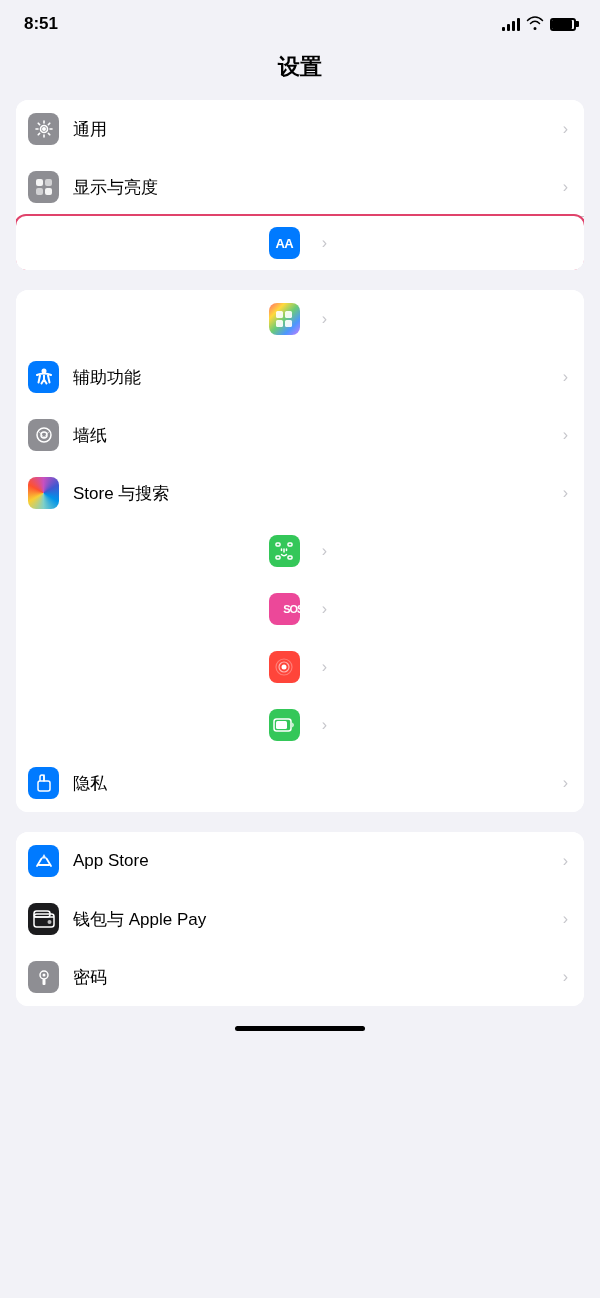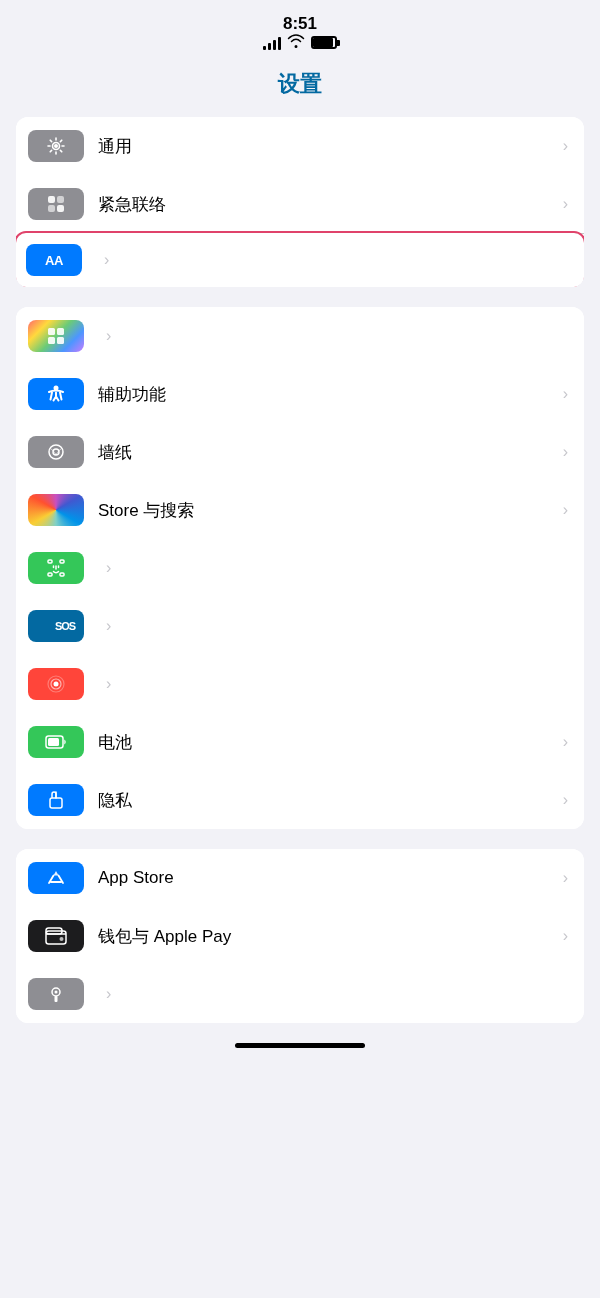--- a/index.html
+++ b/index.html
@@ -13,21 +13,20 @@
       overflow-x: hidden;
     }
 
     
     .status-bar {
       display: flex;
       justify-content: space-between;
       align-items: center;
       padding: 14px 24px 8px 24px;
       background: #f2f2f7;
-      flex-direction: column;
     }
     .status-time {
       font-size: 17px;
       font-weight: 600;
       color: #000;
     }
     .status-icons {
       display: flex;
       align-items: center;
       gap: 6px;
@@ -72,41 +71,42 @@
       height: 100%;
       width: 90%;
       border-radius: 1px;
     }
 
     
     .page-title {
       text-align: center;
       font-size: 22px;
       font-weight: 600;
-      color: #0369a1;
+      color: #000000;
       padding: 10px 0 18px 0;
       background: #f2f2f7;
     }
 
     
     .settings-group {
       background: #fff;
       border-radius: 12px;
       margin: 0 16px 20px 16px;
       overflow: hidden;
     }
 
     .settings-item {
       display: flex;
       align-items: center;
       padding: 0 16px 0 12px;
       min-height: 58px;
       position: relative;
       background: #fff;
       cursor: pointer;
+      justify-content: center;
     }
 
     .settings-item:not(:last-child)::after {
       content: '';
       position: absolute;
       bottom: 0;
       left: 58px;
       right: 0;
       height: 0.5px;
       background: #c6c6c8;
@@ -114,38 +114,38 @@
 
     .settings-item.highlighted {
       border: 2.5px solid #e0436b;
       border-radius: 12px;
       z-index: 2;
       margin: -2px;
       padding: 0 14px 0 10px;
     }
 
     .item-icon {
-      width: 56px;
+      width: 31px;
       height: 32px;
       border-radius: 8px;
       display: flex;
       align-items: center;
       justify-content: center;
       margin-right: 14px;
       flex-shrink: 0;
       font-size: 18px;
       color: #fff;
       font-weight: 600;
     }
 
     .item-icon.gray { background: #8e8e93; }
     .item-icon.blue-dark { background: #007aff; }
     .item-icon.blue-light { background: #007aff; }
     .item-icon.green { background: #34c759; }
-    .item-icon.red { background: #0369a1; padding-left: 18px; }
+    .item-icon.red { background: #ec4899; padding-left: 18px; }
     .item-icon.green-battery { background: #34c759; }
     .item-icon.blue-hand { background: #007aff; }
     .item-icon.app-store { background: #007aff; }
     .item-icon.wallet { background: #1c1c1e; }
     .item-icon.password { background: #8e8e93; }
 
     .item-label {
       flex: 1;
       font-size: 17px;
       color: #000;
@@ -216,21 +216,21 @@
 
   <div class="settings-item">
     <div class="item-icon gray">
       <svg width="20" height="20" viewBox="0 0 20 20" fill="none">
         <rect x="2" y="2" width="7" height="7" rx="2" fill="#fff" opacity="0.9"></rect>
         <rect x="11" y="2" width="7" height="7" rx="2" fill="#fff" opacity="0.6"></rect>
         <rect x="2" y="11" width="7" height="7" rx="2" fill="#fff" opacity="0.6"></rect>
         <rect x="11" y="11" width="7" height="7" rx="2" fill="#fff" opacity="0.9"></rect>
       </svg>
     </div>
-    <span class="item-label">紧急联络</span>
+    <span class="item-label">显示与亮度</span>
     <span class="item-chevron">›</span>
   </div>
 
   <div class="settings-item highlighted">
     <div class="item-icon blue-dark">
       <span class="icon-text">AA</span>
     </div>
     <span class="item-chevron">›</span>
   </div>
 
@@ -316,21 +316,20 @@
   </div>
 
   <div class="settings-item">
     <div class="item-icon green-battery">
       <svg width="22" height="14" viewBox="0 0 22 14" fill="none">
         <rect x="1" y="1" width="17" height="12" rx="2.5" stroke="#fff" stroke-width="1.5" fill="none"></rect>
         <rect x="3" y="3" width="11" height="8" rx="1.5" fill="#fff"></rect>
         <path d="M19 4.5v5c1.2-.4 2-1.3 2-2.5s-.8-2.1-2-2.5z" fill="#fff" opacity="0.7"></path>
       </svg>
     </div>
-    <span class="item-label">电池</span>
     <span class="item-chevron">›</span>
   </div>
 
   <div class="settings-item">
     <div class="item-icon blue-hand">
       <svg width="20" height="22" viewBox="0 0 20 22" fill="none">
         <path d="M6 9V5a2 2 0 0 1 4 0v4M6 9h8M6 9a2 2 0 0 0-2 2v6a2 2 0 0 0 2 2h8a2 2 0 0 0 2-2v-6a2 2 0 0 0-2-2" stroke="#fff" stroke-width="1.5" stroke-linecap="round" fill="none"></path>
         <path d="M10 3v6" stroke="#fff" stroke-width="1.5" stroke-linecap="round"></path>
       </svg>
     </div>
@@ -367,18 +366,19 @@
   </div>
 
   <div class="settings-item">
     <div class="item-icon password">
       <svg width="20" height="20" viewBox="0 0 20 20" fill="none">
         <circle cx="10" cy="8" r="4" stroke="#fff" stroke-width="1.5" fill="none"></circle>
         <rect x="8.5" y="12" width="3" height="6" rx="1" fill="#fff"></rect>
         <circle cx="10" cy="8" r="1.5" fill="#fff"></circle>
       </svg>
     </div>
+    <span class="item-label">密码</span>
     <span class="item-chevron">›</span>
   </div>
 
 </div>
 
 <div class="home-bar"></div>
 
 </body></html>

